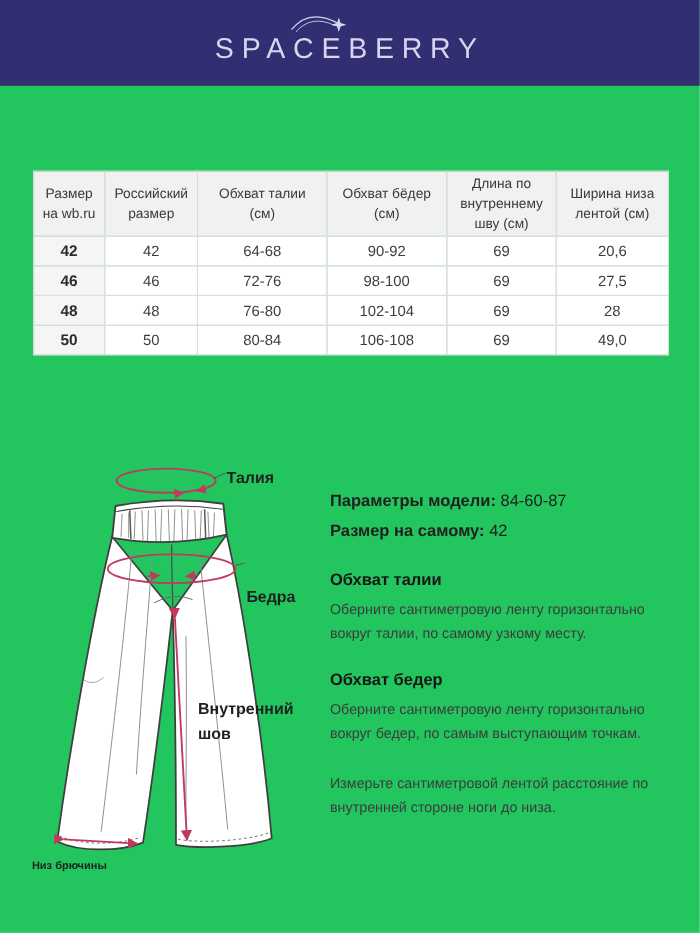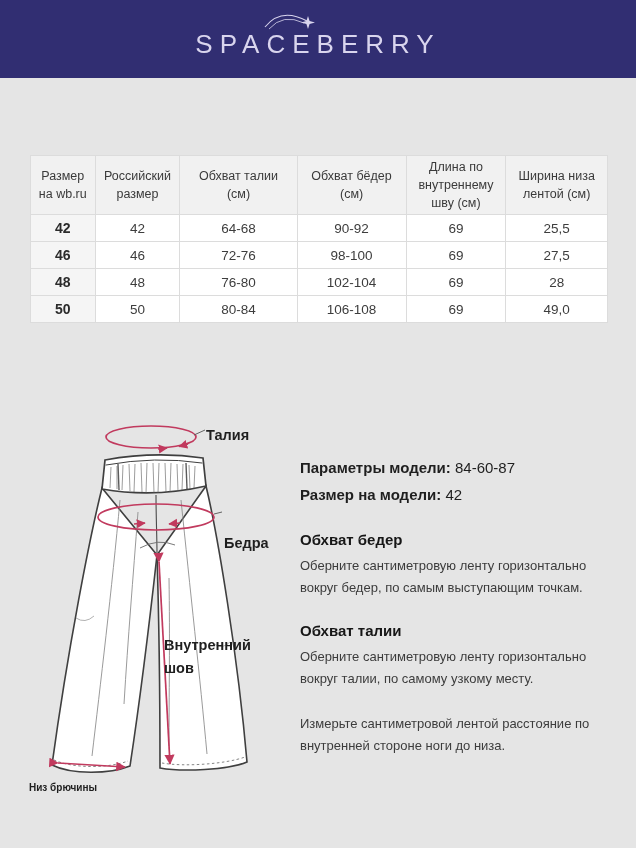--- a/index.html
+++ b/index.html
@@ -5,21 +5,21 @@
   * { margin:0; padding:0; box-sizing:border-box; }
   html,body { width:636px; }
   body {
     font-family:"Liberation Sans", sans-serif;
     background:#ffffff;
     color:#2b2b2b;
     position:relative;
     width:636px; height:848px;
     overflow:hidden;
   }
-  .page { position:relative; width:636px; height:848px; background:#e5e5e5; }
+  .page { position:relative; width:636px; height:848px; background:#22c55e; }
 
   
   .brand-bar {
     position:absolute; left:0; top:0; width:636px; height:78px;
     background:#312e72;
     display:flex; align-items:center; justify-content:center;
   }
   .logo { position:relative; color:#d9d5ee; font-size:26px; letter-spacing:7px;
     font-weight:400; padding-top:10px; }
   .logo-star { position:absolute; left:66px; top:-14px; width:60px; height:32px; }
@@ -39,25 +39,25 @@
   }
   .size-table tbody td.rowhead {
     background:#f5f5f5; font-weight:700; color:#2b2b2b; font-size:14px;
   }
 
   
   .diagram { position:absolute; left:18px; top:408px; width:272px; height:402px; }
   .diag-label { position:absolute; font-weight:600; color:#1f1f1f; font-size:14.5px; }
   .lbl-waist  { left:206px; top:427px; }
   .lbl-hips   { left:224px; top:535px; }
-  .lbl-inseam { left:164px; top:634px; width:100px; line-height:1.6; }
+  .lbl-inseam { left:180px; top:634px; width:100px; line-height:1.6; }
   .lbl-hem    { left:29px;  top:782px; font-size:10px; }
 
   
-  .right-col { position:absolute; left:300px; top:454px; width:325px; }
+  .right-col { position:absolute; left:300px; top:442px; width:325px; }
   .model-info { font-size:15px; line-height:27px; color:#1f1f1f; }
   .model-info b { font-weight:700; }
   .guide-section { margin-top:23px; }
   .guide-title { font-size:15px; font-weight:700; color:#161616; }
   .guide-text { margin-top:7px; font-size:13px; line-height:22px; color:#3c3c3c; }
 </style>
 </head>
 <body>
 
 <div class="page">
@@ -93,21 +93,21 @@
           <th>Ширина низа лентой (см)</th>
         </tr>
       </thead>
       <tbody>
         <tr>
           <td class="rowhead">42</td>
           <td>42</td>
           <td>64-68</td>
           <td>90-92</td>
           <td>69</td>
-          <td>25,5</td>
+          <td>20,6</td>
         </tr>
         <tr>
           <td class="rowhead">46</td>
           <td>46</td>
           <td>72-76</td>
           <td>98-100</td>
           <td>69</td>
           <td>27,5</td>
         </tr>
         <tr>
@@ -207,31 +207,31 @@
   <div class="diag-label lbl-inseam">Внутренний шов</div>
   <div class="diag-label lbl-hem">Низ брючины</div>
 
   <div class="right-col">
     <div class="model-info">
       <div>
         <b>Параметры модели:</b>
         <span>84-60-87</span>
       </div>
       <div>
-        <b>Размер на модели:</b>
+        <b>Размер на самому:</b>
         <span>42</span>
       </div>
     </div>
 
+    <div class="guide-section">
+      <div class="guide-title">Обхват талии</div>
+      <div class="guide-text">Оберните сантиметровую ленту горизонтально вокруг талии, по самому узкому месту.</div>
+    </div>
     <div class="guide-section">
       <div class="guide-title">Обхват бедер</div>
       <div class="guide-text">Оберните сантиметровую ленту горизонтально вокруг бедер, по самым выступающим точкам.</div>
     </div>
     <div class="guide-section">
-      <div class="guide-title">Обхват талии</div>
-      <div class="guide-text">Оберните сантиметровую ленту горизонтально вокруг талии, по самому узкому месту.</div>
-    </div>
-    <div class="guide-section">
       <div class="guide-text">Измерьте сантиметровой лентой расстояние по внутренней стороне ноги до низа.</div>
     </div>
   </div>
 
 </div>
 
 </body></html>

